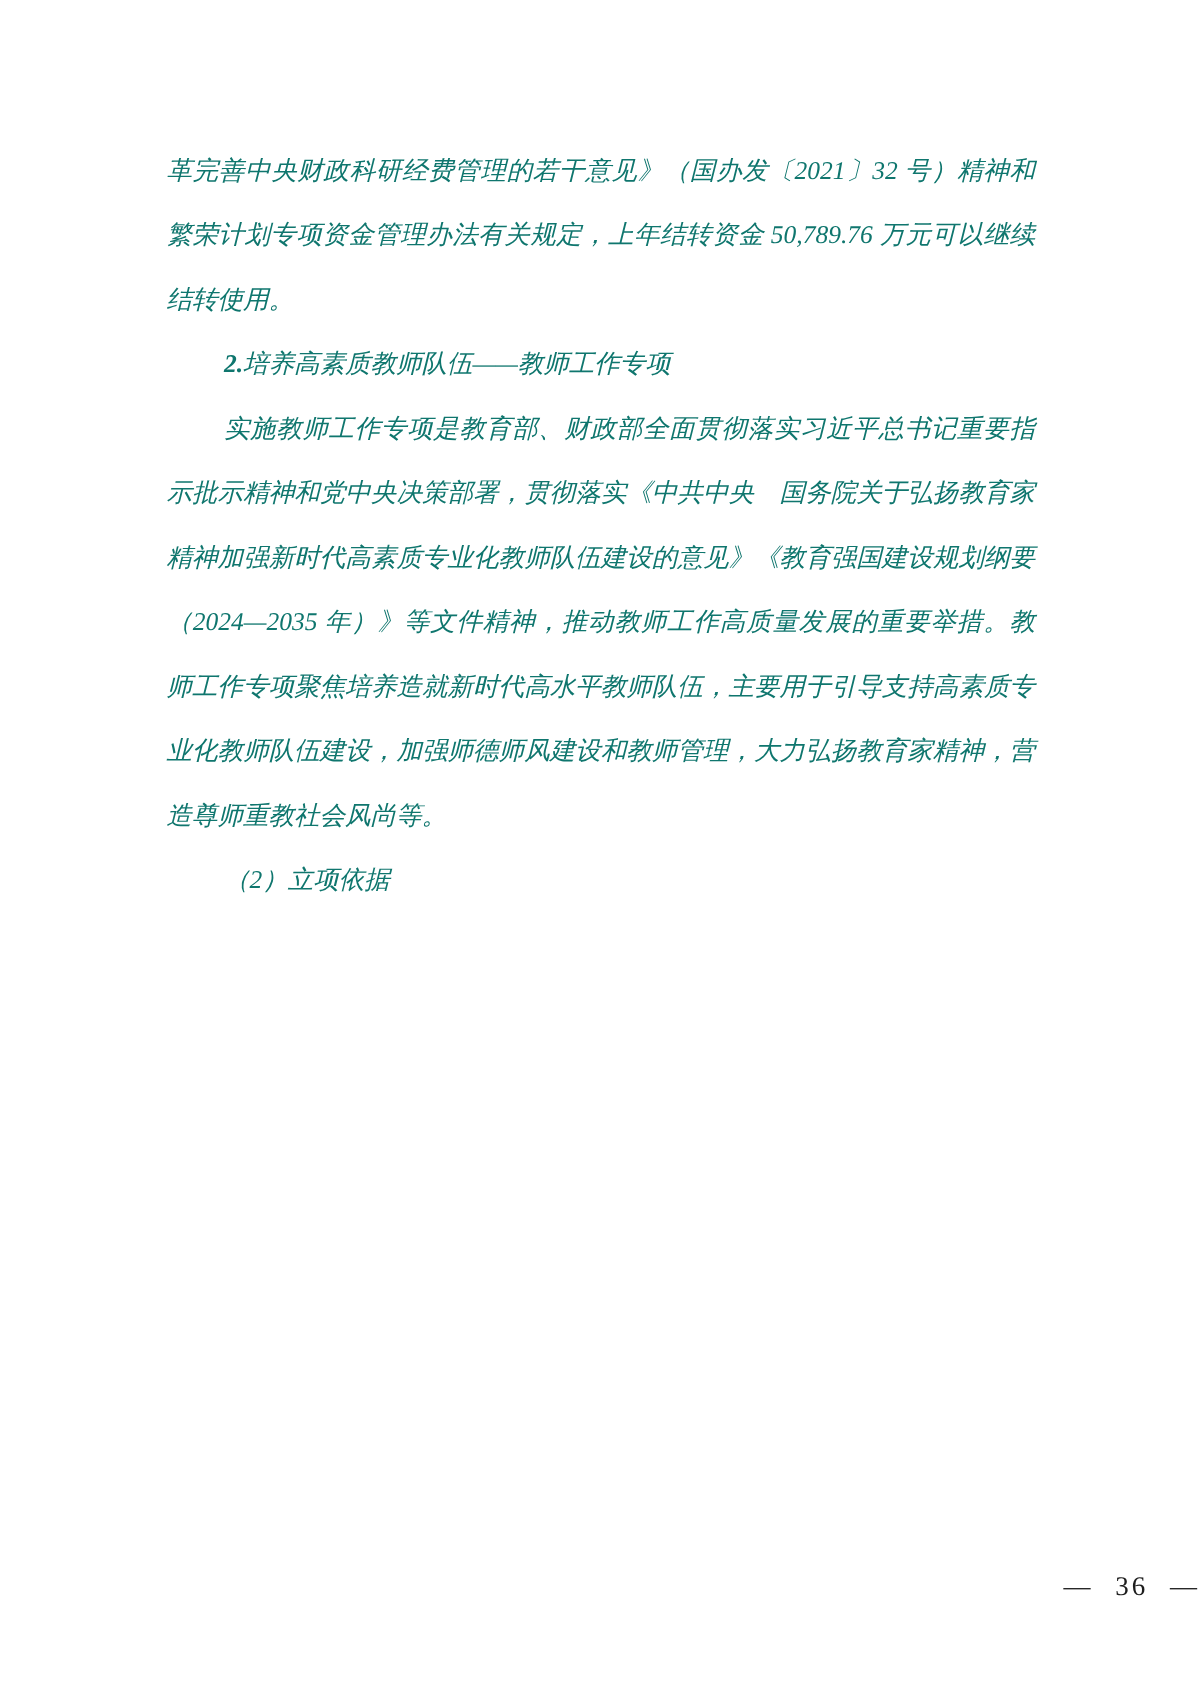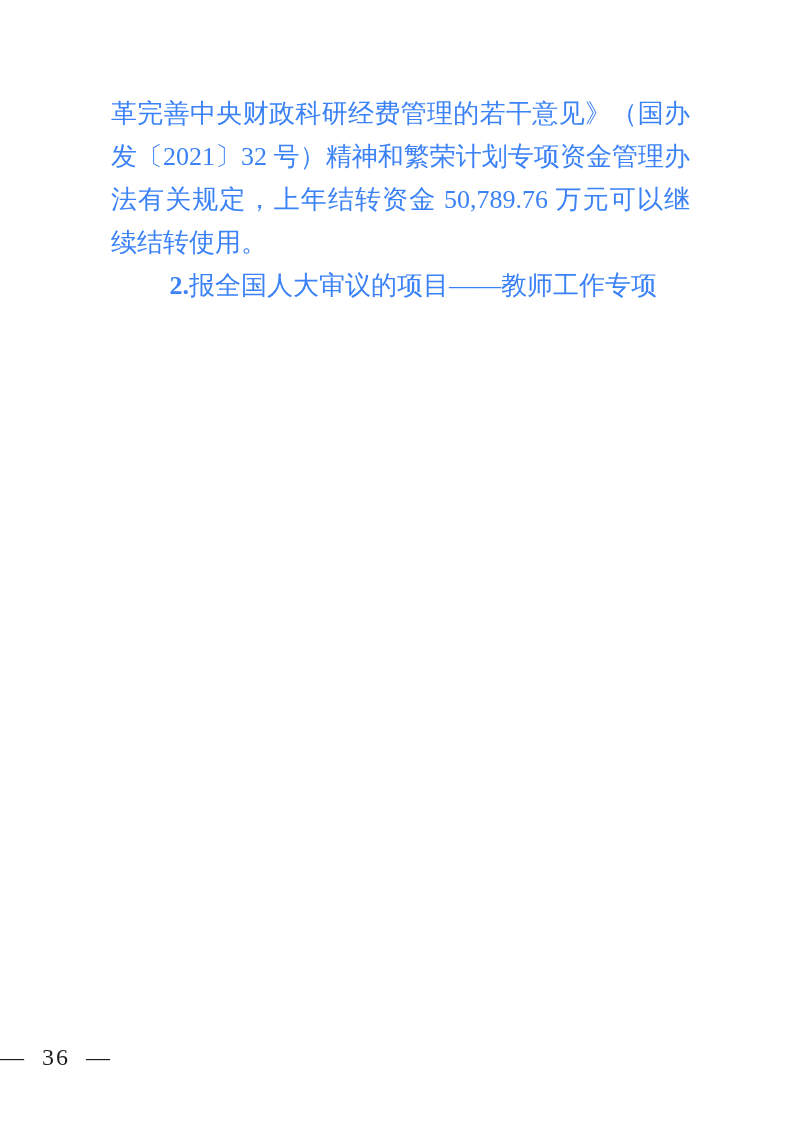--- a/index.html
+++ b/index.html
@@ -17,59 +17,62 @@
     color: #1d1d1d;
   }
   .text-block {
     position: absolute;
     left: 111px;
     top: 92px;
     width: 579px;
   }
   .para {
     margin: 0;
-    font-size: 26px;
+    font-size: 17px;
     line-height: 43px;
     text-align: justify;
     text-justify: inter-ideograph;
-    color: #3b82f6;
+    color: #0f766e;
     word-break: normal;
+    font-style: italic;
   }
   .indent {
     text-indent: 2.25em;
   }
   .justify-last {
     text-align-last: justify;
   }
   .heading-number {
     font-weight: 700;
   }
   .page-footer {
     position: absolute;
     top: 1042px;
     left: 0;
     width: 100%;
-    text-align: left;
-    font-size: 24px;
+    text-align: right;
+    font-size: 18px;
     line-height: 30px;
     color: #1d1d1d;
     letter-spacing: 2px;
     word-spacing: 8px;
   }
 </style>
 </head>
 <body>
 
 <div class="page">
   <div class="text-block">
 
     <p class="para">革完善中央财政科研经费管理的若干意见》（国办发〔2021〕32 号）精神和繁荣计划专项资金管理办法有关规定，上年结转资金 50,789.76 万元可以继续结转使用。</p>
 
-    <p class="para indent"><span class="heading-number">2.</span><span>报全国人大审议的项目——教师工作专项</span></p>
+    <p class="para indent"><span class="heading-number">2.</span><span>培养高素质教师队伍——教师工作专项</span></p>
 
 
+    <p class="para indent">实施教师工作专项是教育部、财政部全面贯彻落实习近平总书记重要指示批示精神和党中央决策部署，贯彻落实《中共中央　国务院关于弘扬教育家精神加强新时代高素质专业化教师队伍建设的意见》《教育强国建设规划纲要（2024—2035 年）》等文件精神，推动教师工作高质量发展的重要举措。教师工作专项聚焦培养造就新时代高水平教师队伍，主要用于引导支持高素质专业化教师队伍建设，加强师德师风建设和教师管理，大力弘扬教育家精神，营造尊师重教社会风尚等。</p>
 
+    <p class="para indent">（2）立项依据</p>
 
 
   </div>
 
   <div class="page-footer">— 36 —</div>
 </div>
 
 </body></html>

